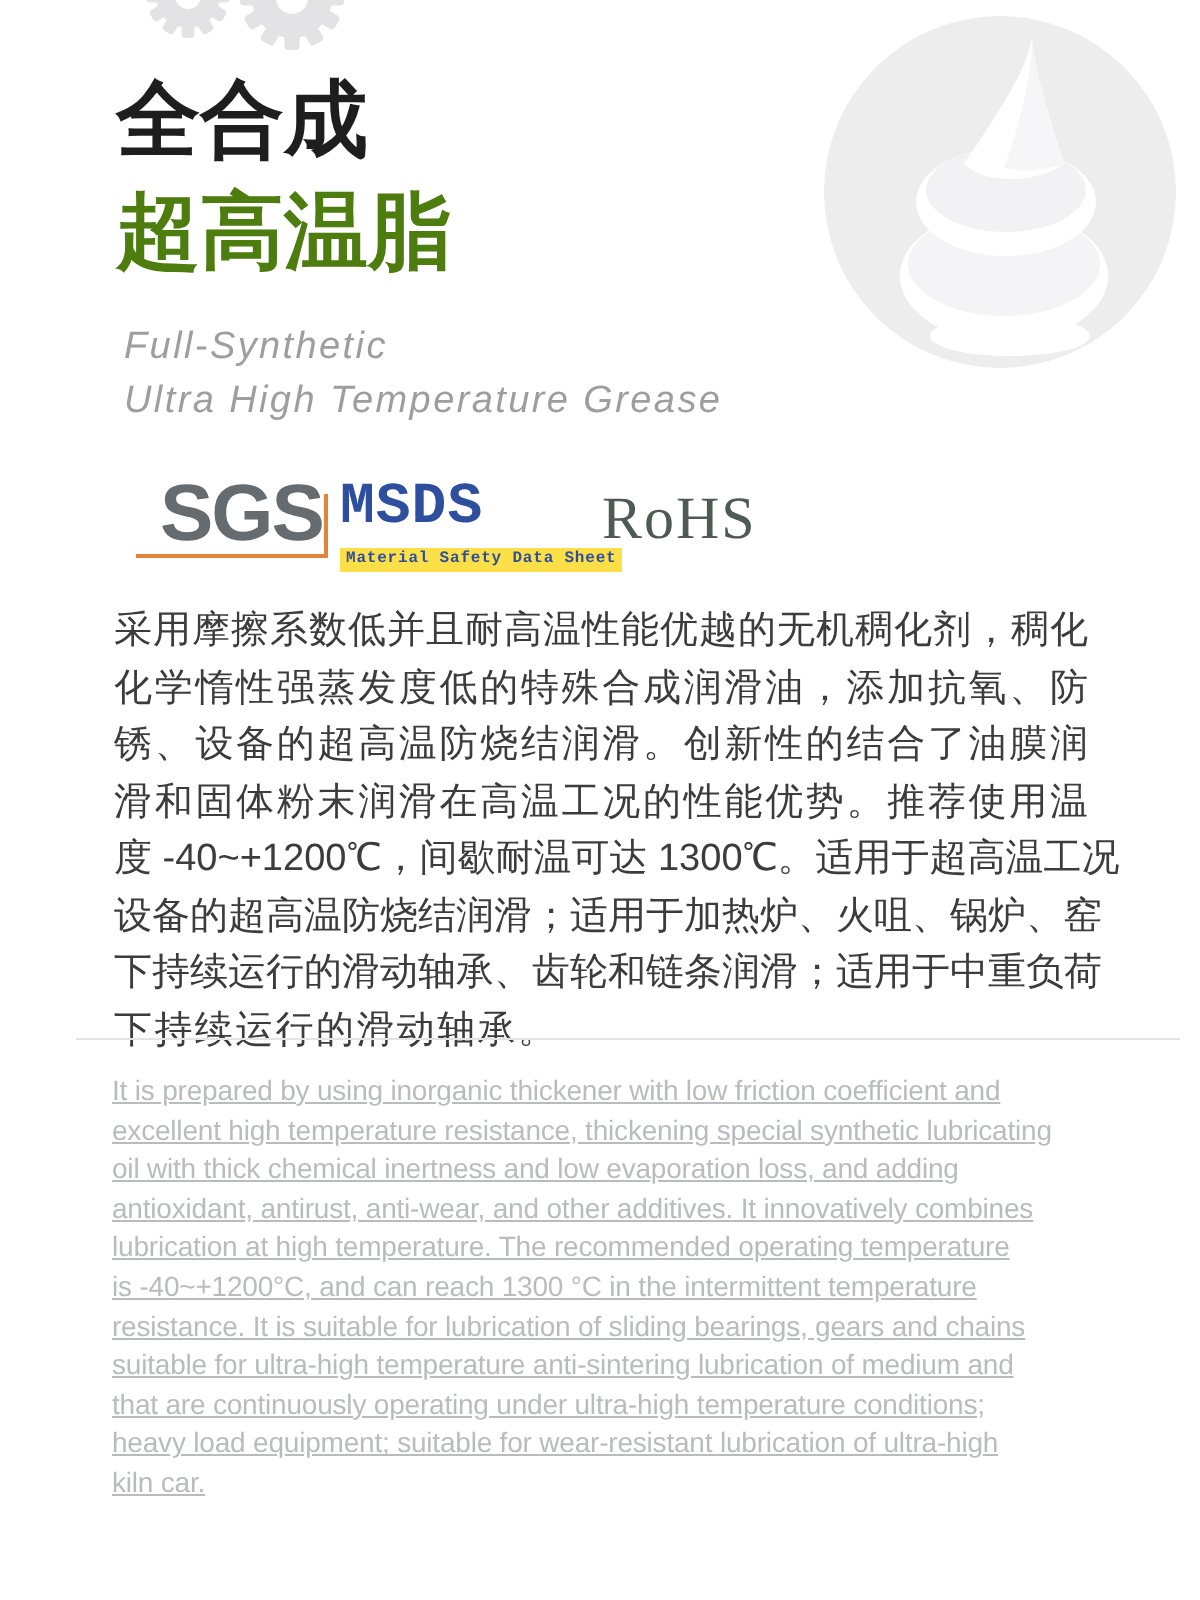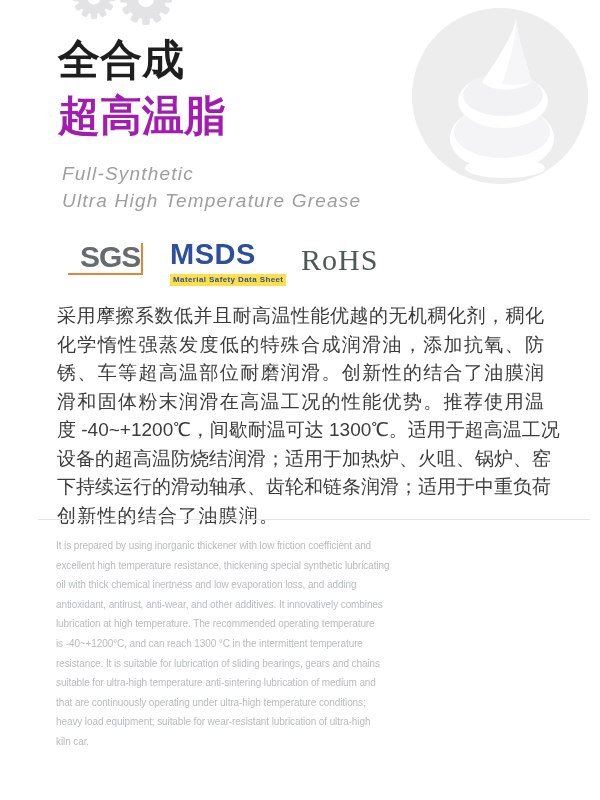--- a/index.html
+++ b/index.html
@@ -37,57 +37,58 @@
   
   .title-block { position: absolute; left: 58px; top: 32px; }
   .title-line {
     font-size: 42px;
     line-height: 56px;
     font-weight: 800;
     letter-spacing: 0px;
     color: #1e1e1e;
     white-space: nowrap;
   }
-  .title-line.red { color: #a21caf; }
+  .title-line.red { color: #4d7c0f; }
 
   .subtitle-block { position: absolute; left: 62px; top: 160px; }
   .subtitle-line {
     font-size: 19px;
     line-height: 27px;
     font-style: italic;
     color: #9e9e9e;
     letter-spacing: 1.2px;
     white-space: nowrap;
   }
 
   
   .logo-sgs {
     position: absolute;
     left: 68px; top: 243px;
     display: inline-block;
     padding: 0 3px 2px 12px;
     border-bottom: 2px solid #e0853a;
   }
   .logo-sgs .sgs-text {
-    font-size: 30px;
+    font-size: 40px;
     line-height: 28px;
     font-weight: 800;
     letter-spacing: -1px;
     color: #666b6f;
   }
   .sgs-vbar {
     position: absolute;
     right: 0; bottom: 0;
     width: 2px; height: 30px;
     background: #e0853a;
   }
   .logo-msds {
     position: absolute;
     left: 170px; top: 240px;
     text-align: left;
+    font-family: Liberation Mono, monospace;
   }
   .msds-text {
     font-size: 29px;
     line-height: 28px;
     font-weight: 800;
     letter-spacing: 0.5px;
     color: #2e4f9d;
   }
   .msds-strip {
     margin-top: 1px;
@@ -139,24 +140,25 @@
     background: #e4e4e4;
   }
 
   
   .desc-en {
     position: absolute;
     left: 56px; top: 536px;
     color: #b9bcbe;
   }
   .en-line {
-    font-size: 10px;
+    font-size: 14px;
     line-height: 19.6px;
     letter-spacing: -0.1px;
     white-space: nowrap;
+    text-decoration: underline;
   }
 </style>
 </head>
 <body>
 
 <div class="page">
 
   <div class="gears">
     <svg width="120" height="27" viewBox="0 0 120 27">
       <g fill="#e3e3e5">
@@ -217,26 +219,26 @@
   <div class="logo-msds">
     <div class="msds-text">MSDS</div>
     <div class="msds-strip">Material Safety Data Sheet</div>
   </div>
 
   <div class="logo-rohs">RoHS</div>
 
   <div class="desc-cn">
     <div class="cn-line">采用摩擦系数低并且耐高温性能优越的无机稠化剂，稠化</div>
     <div class="cn-line">化学惰性强蒸发度低的特殊合成润滑油，添加抗氧、防</div>
-    <div class="cn-line">锈、车等超高温部位耐磨润滑。创新性的结合了油膜润</div>
+    <div class="cn-line">锈、设备的超高温防烧结润滑。创新性的结合了油膜润</div>
     <div class="cn-line">滑和固体粉末润滑在高温工况的性能优势。推荐使用温</div>
     <div class="cn-line">度 -40~+1200℃，间歇耐温可达 1300℃。适用于超高温工况</div>
     <div class="cn-line">设备的超高温防烧结润滑；适用于加热炉、火咀、锅炉、窑</div>
     <div class="cn-line">下持续运行的滑动轴承、齿轮和链条润滑；适用于中重负荷</div>
-    <div class="cn-line last">创新性的结合了油膜润。</div>
+    <div class="cn-line last">下持续运行的滑动轴承。</div>
   </div>
 
   <div class="divider"></div>
 
   <div class="desc-en">
     <div class="en-line">It is prepared by using inorganic thickener with low friction coefficient and</div>
     <div class="en-line">excellent high temperature resistance, thickening special synthetic lubricating</div>
     <div class="en-line">oil with thick chemical inertness and low evaporation loss, and adding</div>
     <div class="en-line">antioxidant, antirust, anti-wear, and other additives. It innovatively combines</div>
     <div class="en-line">lubrication at high temperature. The recommended operating temperature</div>

